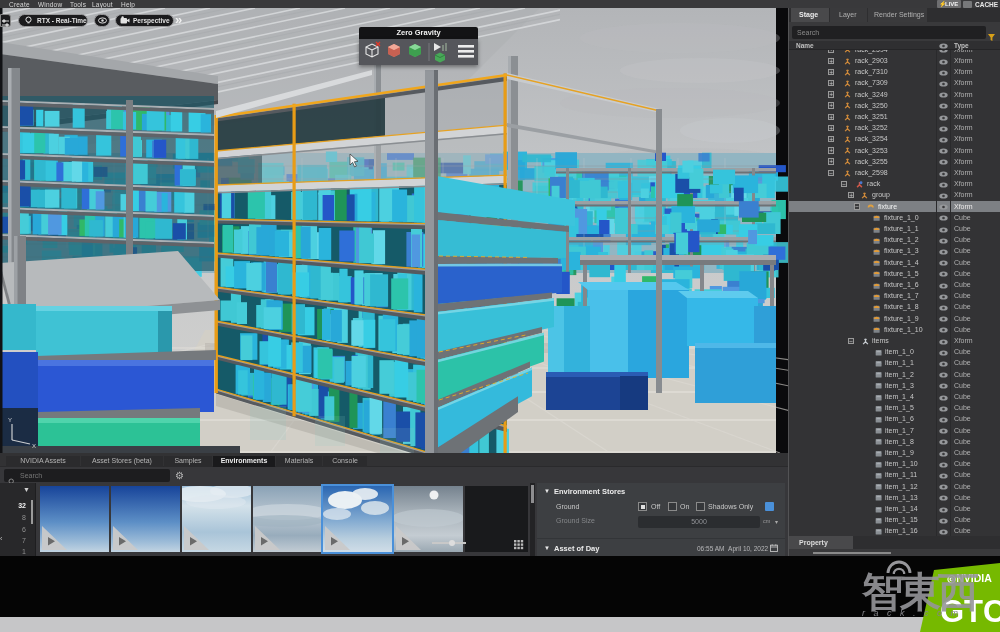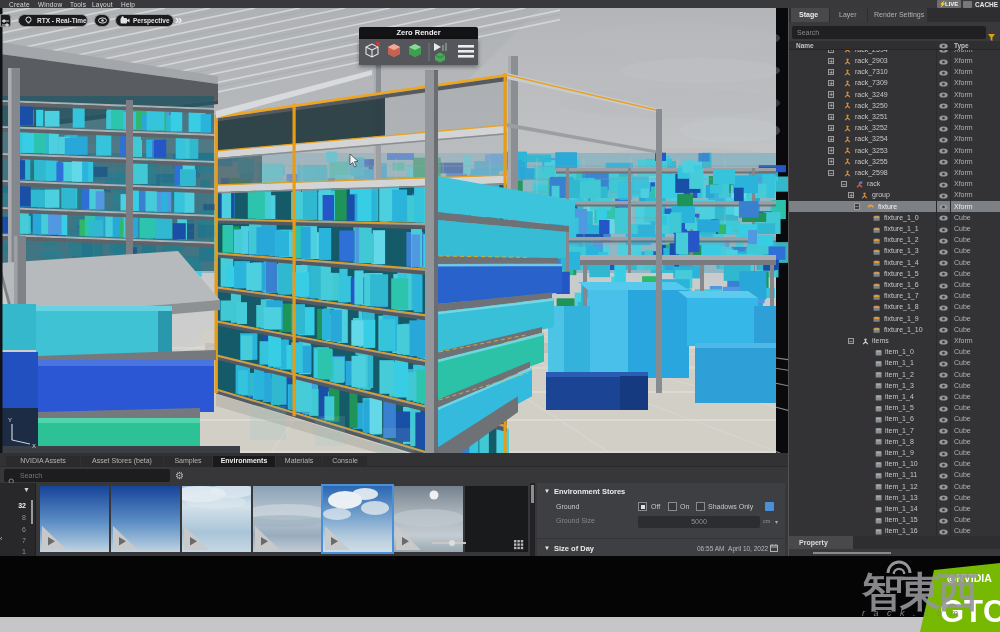--- a/index.html
+++ b/index.html
@@ -1265,21 +1265,21 @@
 <rect x="0.0" y="438.0" width="240.0" height="7.0" fill="#3a3f45"></rect>
 <line x1="12.0" y1="432.0" x2="12.0" y2="416.0" stroke="#e8e8e8" stroke-width="1.2" opacity="0.85"></line>
 <line x1="12.0" y1="432.0" x2="30.0" y2="436.0" stroke="#e8e8e8" stroke-width="1.2" opacity="0.85"></line>
 <text x="8" y="414" font-size="6" fill="#e8e8e8" opacity="0.85">Y</text>
 <text x="32" y="440" font-size="6" fill="#e8e8e8" opacity="0.85">X</text>
 <path d="M350,146 l0,11 l2.6,-2.6 l2,4.6 l1.8,-0.9 l-2,-4.4 l3.6,-0.4 z" fill="#f5f5f5" stroke="#333" stroke-width="0.7"></path>
 <rect x="0.0" y="0.0" width="2.5" height="445.0" fill="#111215"></rect>
       </svg>
 </div>
 
-<div class="abs" style="left:359px;top:26.6px;width:119px;height:12px;background:#131315;border-radius:2px 2px 0 0;text-align:center;color:#f0f0f0;font-size:7.5px;font-weight:bold;line-height:12px;">Zero Render</div>
+<div class="abs" style="left:359px;top:26.6px;width:119px;height:12px;background:#131315;border-radius:2px 2px 0 0;text-align:center;color:#f0f0f0;font-size:7.5px;font-weight:bold;line-height:12px;">Zero Gravity</div>
 <div class="abs" style="left:359px;top:38.6px;width:119px;height:26px;background:#55565b;box-shadow:0 2px 4px rgba(0,0,0,0.4);">
 <svg width="119" height="26" viewBox="0 0 119 26">
   <g stroke="#e8e8e8" stroke-width="1.1" fill="none">
     <path d="M7,8 l6,-3 l6,3 l0,7 l-6,3 l-6,-3 z M7,8 l6,3 l6,-3 M13,11 l0,7"></path>
   </g>
   <path d="M17,3 l4,4 M21,3 l-4,4" stroke="#e03828" stroke-width="1.3"></path>
   <g transform="translate(29,3)">
     <path d="M0,5 l6,-3 l6,3 l0,7 l-6,3 l-6,-3 z" fill="#e08878"></path>
     <path d="M0,5 l6,3 l6,-3 l0,7 l-6,3 l-6,-3 z" fill="#c05848" opacity="0.8"></path>
     <path d="M0,5 l6,-3 l6,3 l-6,3 z" fill="#f0a898"></path>
@@ -2044,21 +2044,21 @@
     <div style="position:absolute;left:171px;top:20px;color:#c8c8c8;font-size:7px;">Shadows Only</div>
     <div style="position:absolute;left:228px;top:19px;width:9px;height:9px;background:#4a90d9;border-radius:1px;"></div>
     <div style="position:absolute;left:19px;top:34px;color:#85878a;font-size:7px;">Ground Size</div>
     <div style="position:absolute;left:101px;top:32.5px;width:122px;height:12px;background:#2b2d30;border-radius:2px;">
           <div style="text-align:center;color:#909296;font-size:7px;padding-top:2.5px;">5000</div>
         </div>
     <div style="position:absolute;left:226px;top:35px;color:#98989a;font-size:5.5px;">cm</div>
     <div style="position:absolute;left:238px;top:35px;color:#aaa;font-size:6px;">▾</div>
     <div style="position:absolute;left:0px;top:55px;width:248px;height:1px;background:#333538;"></div>
     <div style="position:absolute;left:7px;top:62px;color:#e8e8e8;font-size:6px;">▼</div>
-    <div style="position:absolute;left:17px;top:61px;color:#ececec;font-size:7.5px;font-weight:bold;">Size of Day</div>
+    <div style="position:absolute;left:17px;top:61px;color:#ececec;font-size:7.5px;font-weight:bold;">Asset of Day</div>
     <div style="position:absolute;left:160px;top:62px;color:#b8b8ba;font-size:6.5px;">06:55 AM&nbsp;&nbsp;April 10, 2022</div>
     <svg style="position:absolute;left:233px;top:61px;" width="8" height="8" viewBox="0 0 8 8">
           <rect x="0.5" y="1.2" width="7" height="6.3" fill="none" stroke="#c0c0c0" stroke-width="0.9"></rect>
           <line x1="0.5" y1="3" x2="7.5" y2="3" stroke="#c0c0c0" stroke-width="0.9"></line>
           <line x1="2.2" y1="0.3" x2="2.2" y2="1.8" stroke="#c0c0c0" stroke-width="0.9"></line>
           <line x1="5.8" y1="0.3" x2="5.8" y2="1.8" stroke="#c0c0c0" stroke-width="0.9"></line>
         </svg>
   </div>
 </div>
 

